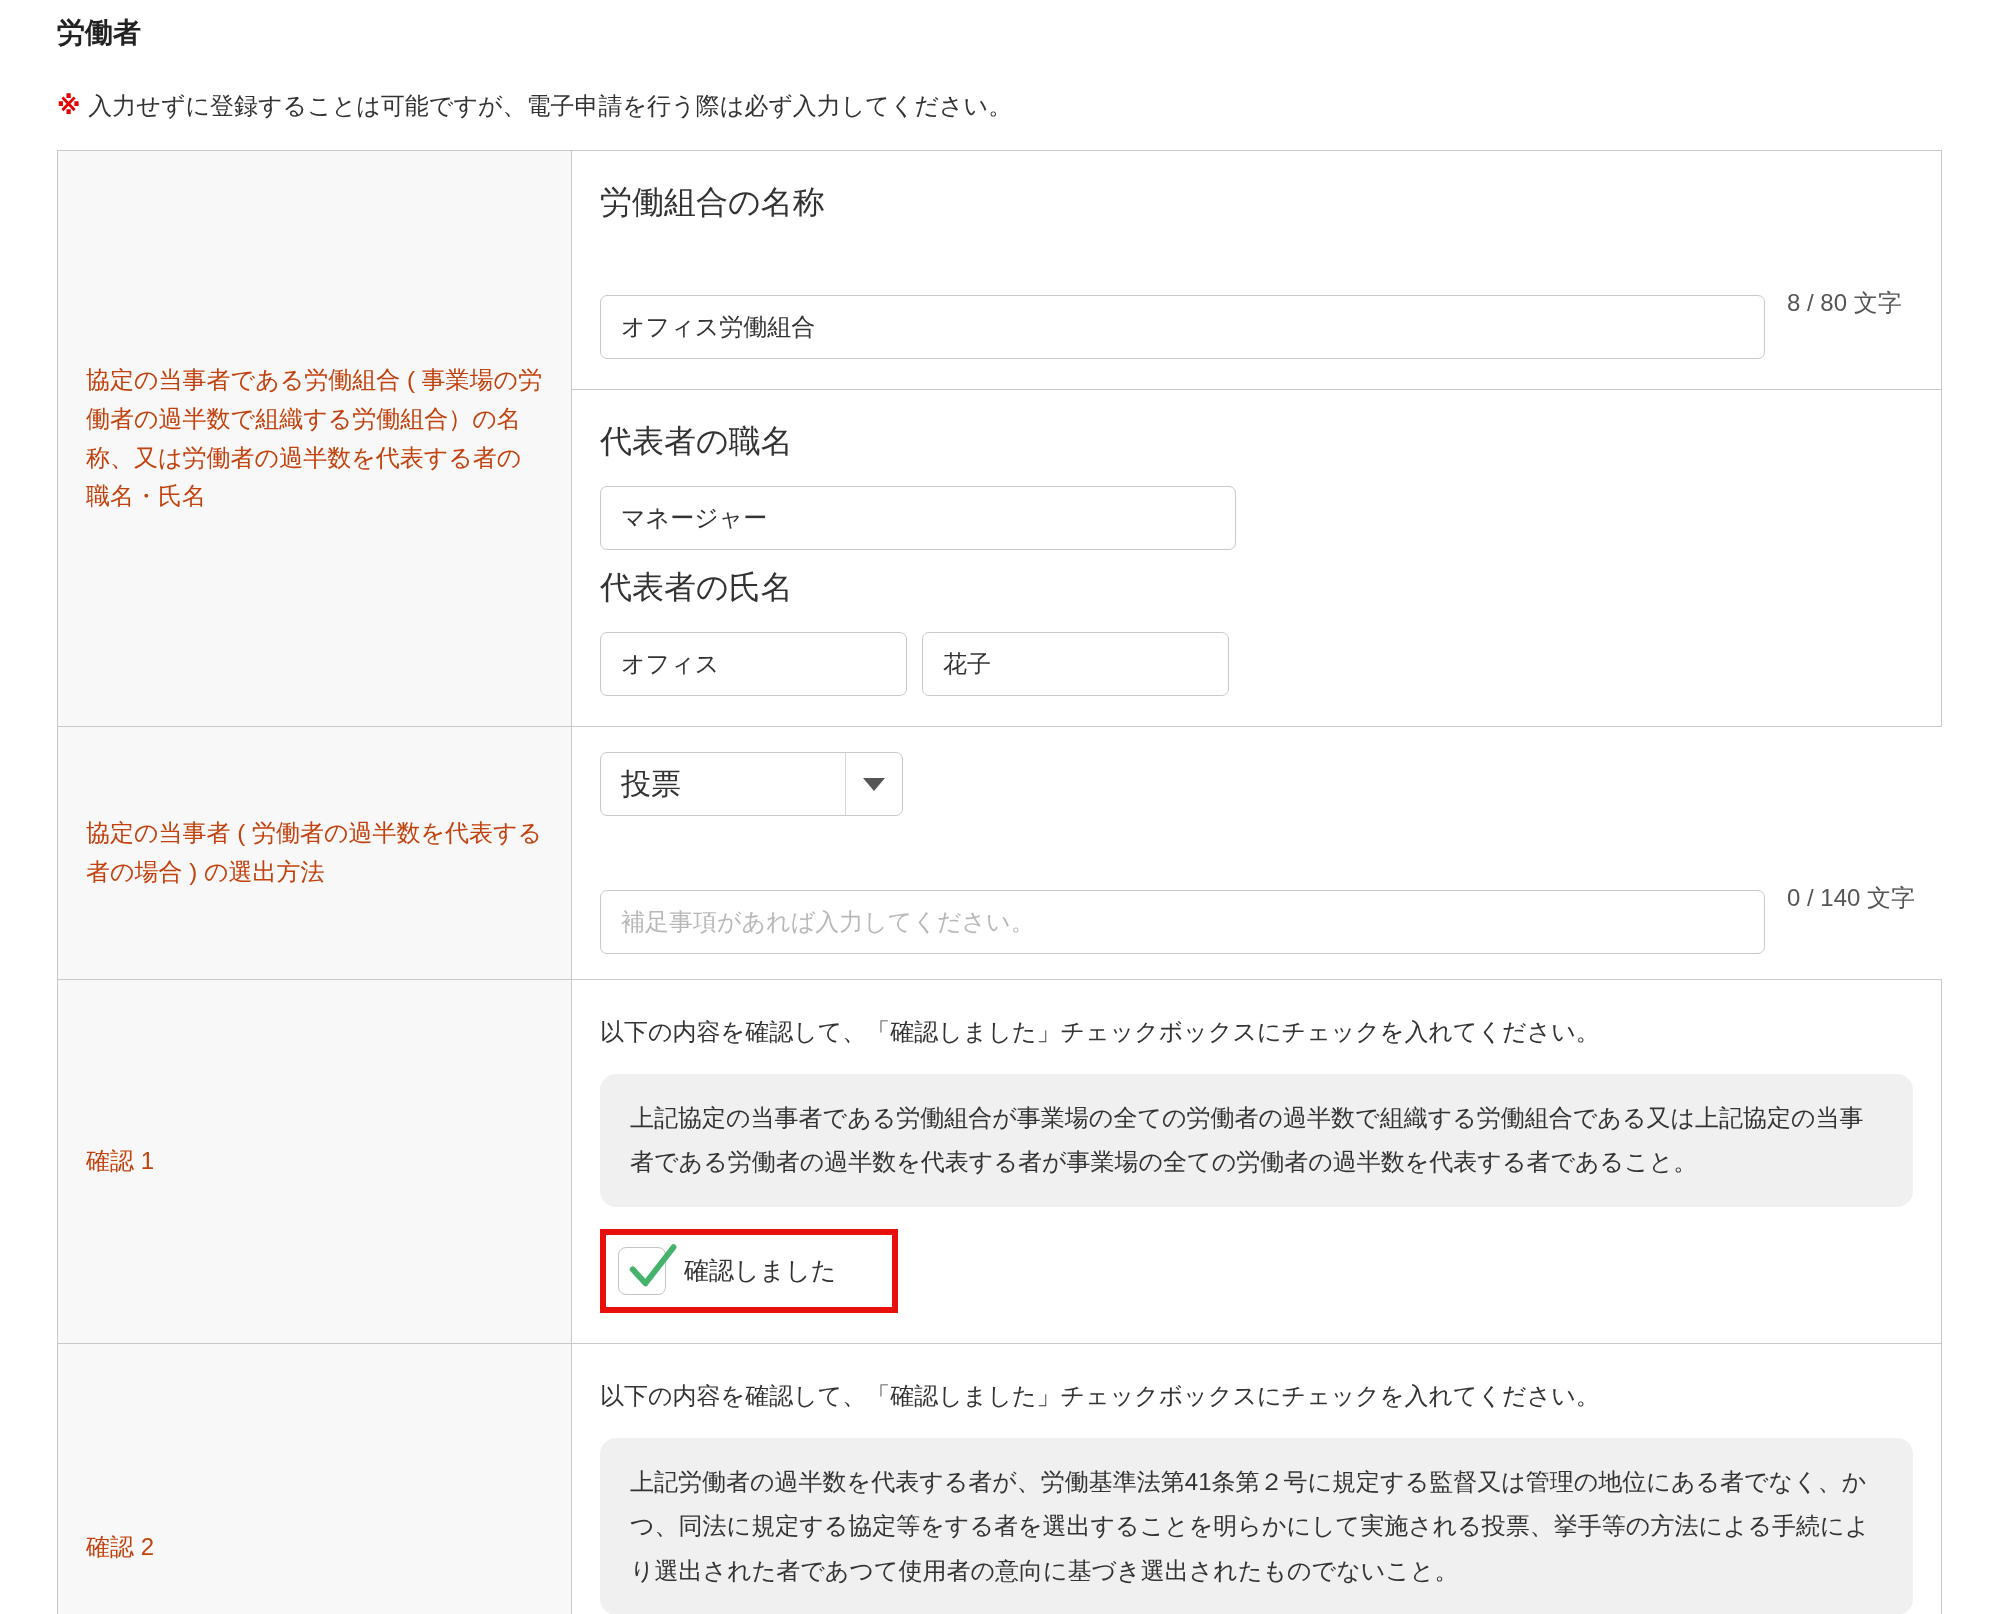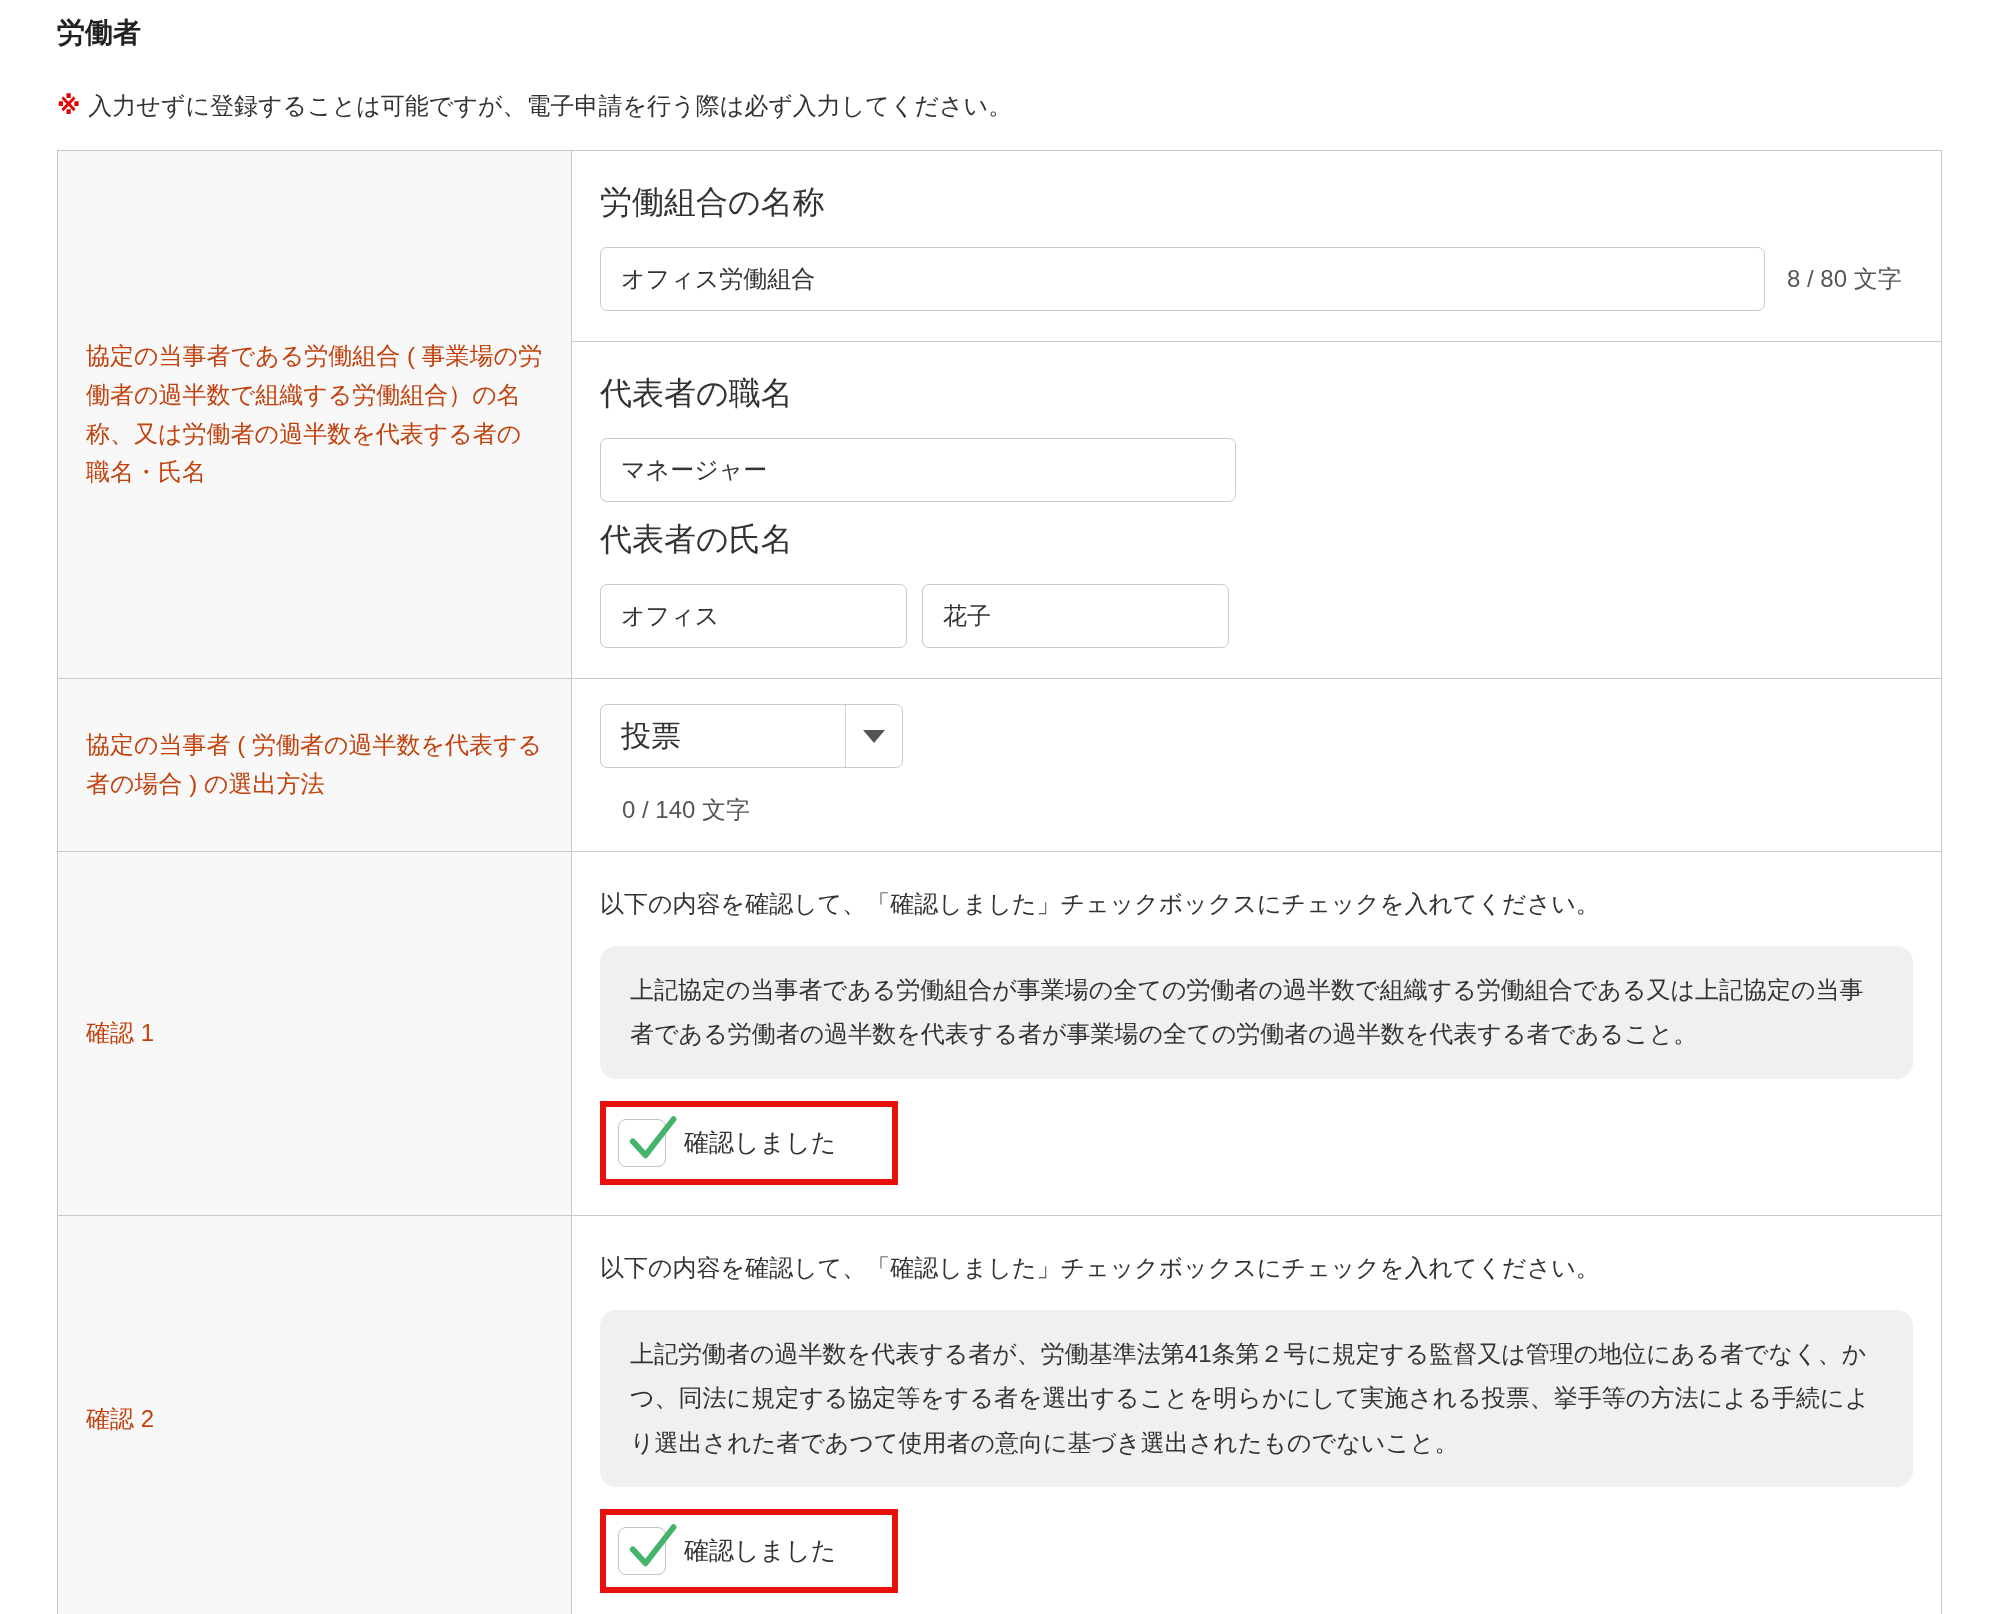--- a/index.html
+++ b/index.html
@@ -17,21 +17,21 @@
           font-size:24px;line-height:1.62;color:#c2410c;}
   .tcell{flex:1;box-sizing:border-box;background:#fff;}
   .subcell{padding:30px 28px;box-sizing:border-box;}
   .subcell + .subcell{border-top:1px solid #c9c9c9;}
   .field-label{font-size:32px;color:#333;margin-bottom:22px;}
   .input-row{display:flex;align-items:center;}
   input[type=text]{height:64px;border:1px solid #c9c9c9;border-radius:7px;font-size:24px;
           color:#333;padding:0 20px;box-sizing:border-box;outline:none;background:#fff;
           font-family:"Liberation Sans","DejaVu Sans",sans-serif;}
   input[type=text]::placeholder{color:#b8b8b8;}
-  .w-full{width:1165px;}
+  .w-full{width:1165px;margin-top:48px;}
   .w-med{width:636px;}
   .w-name{width:307px;}
   .name-gap{margin-left:15px;}
   .counter{font-size:24px;color:#555;margin-left:22px;white-space:nowrap;}
   .stack-gap{margin-top:16px;}
   
   .select{width:303px;height:64px;border:1px solid #c9c9c9;border-radius:7px;display:flex;
           align-items:stretch;background:#fff;cursor:pointer;box-sizing:border-box;}
   .select-text{flex:1;display:flex;align-items:center;padding-left:20px;font-size:30px;color:#333;}
   .select-caret-zone{width:56px;border-left:1px solid #d6d6d6;display:flex;align-items:center;justify-content:center;}
@@ -94,20 +94,21 @@
     <div class="trow">
       <div class="tlabel">協定の当事者 ( 労働者の過半数を代表する者の場合 ) の選出方法</div>
       <div class="tcell row2-cell">
         <div class="select">
           <span class="select-text">投票</span>
           <span class="select-caret-zone">
             <span class="caret"></span>
           </span>
         </div>
         <div class="input-row row2-input">
+          <input type="text" class="w-full" placeholder="補足事項があれば入力してください。" style="">
           <span class="counter">0 / 140 文字</span>
         </div>
       </div>
     </div>
 
     <div class="trow">
       <div class="tlabel">確認 1</div>
       <div class="tcell confirm-cell">
         <div class="instruction">以下の内容を確認して、「確認しました」チェックボックスにチェックを入れてください。</div>
         <div class="statement-box">上記協定の当事者である労働組合が事業場の全ての労働者の過半数で組織する労働組合である又は上記協定の当事者である労働者の過半数を代表する者が事業場の全ての労働者の過半数を代表する者であること。</div>

